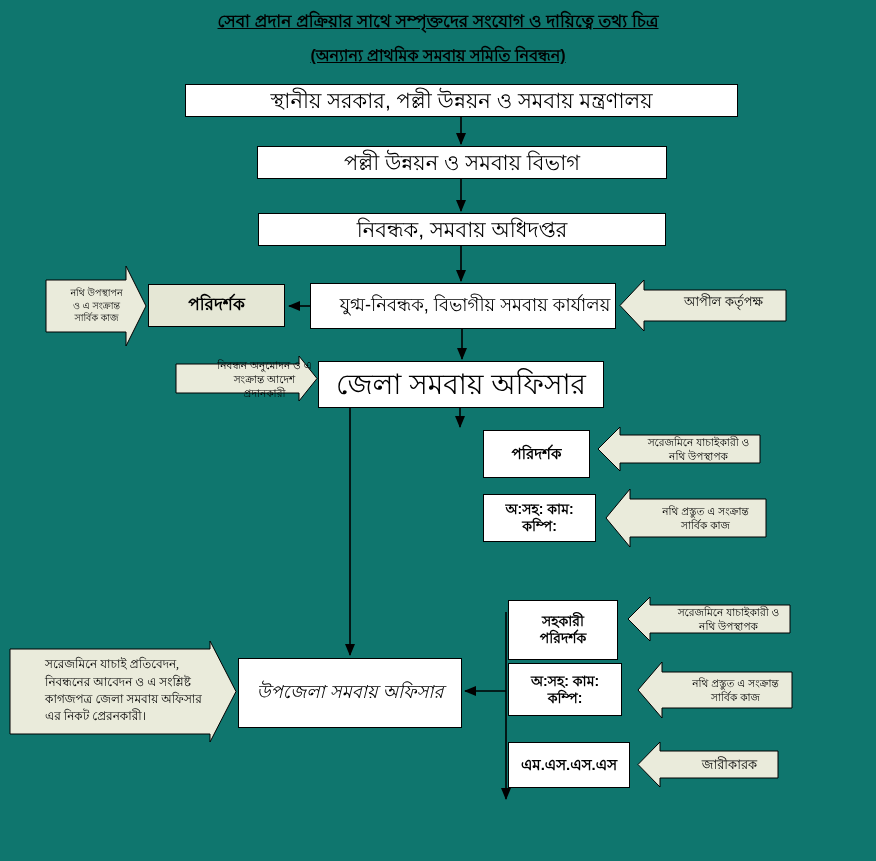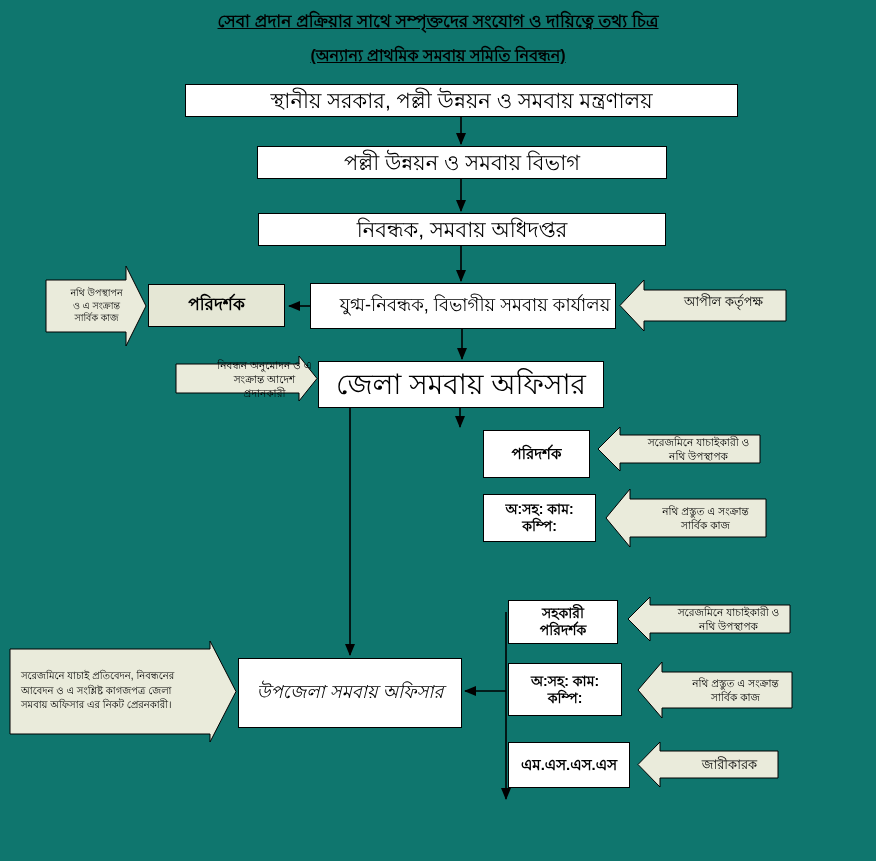--- a/index.html
+++ b/index.html
@@ -63,30 +63,30 @@
 
   <div class="node" style="left:185px; top:84px; width:553px; height:33px; font-size:21px;">স্থানীয় সরকার, পল্লী উন্নয়ন ও সমবায় মন্ত্রণালয়</div>
   <div class="node" style="left:258px; top:213px; width:408px; height:33px; font-size:21px;">নিবন্ধক, সমবায় অধিদপ্তর</div>
   <div class="node" style="left:257px; top:146px; width:410px; height:33px; font-size:21px;">পল্লী উন্নয়ন ও সমবায় বিভাগ</div>
   <div class="node" style="left:310px; top:283px; width:306px; height:46px; font-size:18px;padding-left:24px;">যুগ্ম-নিবন্ধক, বিভাগীয় সমবায় কার্যালয়</div>
   <div class="node shaded" style="left:148px; top:284px; width:137px; height:43px; font-size:17px;">পরিদর্শক</div>
   <div class="node" style="left:318px; top:361px; width:286px; height:47px; font-size:28px;">জেলা সমবায় অফিসার</div>
   <div class="node bold" style="left:483px; top:430px; width:107px; height:48px; font-size:15px;">পরিদর্শক</div>
   <div class="node bold" style="left:483px; top:494px; width:113px; height:48px; font-size:14px;">অ:সহ: কাম:
 কম্পি:</div>
-  <div class="node bold" style="left:508px; top:600px; width:110px; height:44px; font-size:14px;">সহকারী
+  <div class="node bold" style="left:508px; top:600px; width:110px; height:60px; font-size:14px;">সহকারী
 পরিদর্শক</div>
   <div class="node" style="left:238px; top:658px; width:224px; height:70px; font-size:18px;font-style:italic;">উপজেলা সমবায় অফিসার</div>
   <div class="node bold" style="left:508px; top:663px; width:114px; height:53px; font-size:14px;">অ:সহ: কাম:
 কম্পি:</div>
   <div class="node bold" style="left:508px; top:742px; width:122px; height:46px; font-size:15px;">এম.এস.এস.এস</div>
 
   <div class="callout-text" style="left:48px; top:272px; width:78px; height:68px; font-size:9.5px;">নথি উপস্থাপন ও এ সংক্রান্ত সার্বিক কাজ</div>
   <div class="callout-text" style="left:646px; top:284px; width:136px; height:36px; font-size:13px;">আপীল কর্তৃপক্ষ</div>
   <div class="callout-text" style="left:180px; top:360px; width:118px; height:38px; font-size:10.5px;margin-left:16px;">নিবন্ধন অনুমোদন ও এ সংক্রান্ত আদেশ প্রদানকারী</div>
   <div class="callout-text" style="left:622px; top:431px; width:134px; height:36px; font-size:10.5px;">সরেজমিনে যাচাইকারী ও নথি উপস্থাপক</div>
   <div class="callout-text" style="left:632px; top:495px; width:128px; height:46px; font-size:10.5px;">নথি প্রস্তুত এ সংক্রান্ত সার্বিক কাজ</div>
   <div class="callout-text" style="left:652px; top:601px; width:134px; height:36px; font-size:10.5px;">সরেজমিনে যাচাইকারী ও নথি উপস্থাপক</div>
-  <div class="callout-text left-align" style="left:2px; top:652px; width:194px; height:78px; font-size:10px; line-height:1.45;">সরেজমিনে যাচাই প্রতিবেদন, নিবন্ধনের আবেদন ও এ সংশ্লিষ্ট কাগজপত্র জেলা সমবায় অফিসার এর নিকট প্রেরনকারী।</div>
+  <div class="callout-text left-align" style="left:26px; top:652px; width:194px; height:78px; font-size:12px; line-height:1.45;font-family:Liberation Serif, serif;">সরেজমিনে যাচাই প্রতিবেদন, নিবন্ধনের আবেদন ও এ সংশ্লিষ্ট কাগজপত্র জেলা সমবায় অফিসার এর নিকট প্রেরনকারী।</div>
   <div class="callout-text" style="left:664px; top:668px; width:124px; height:44px; font-size:10.5px;">নথি প্রস্তুত এ সংক্রান্ত সার্বিক কাজ</div>
   <div class="callout-text" style="left:666px; top:748px; width:108px; height:34px; font-size:13px;">জারীকারক</div>
 
 </div>
 
 </body></html>

